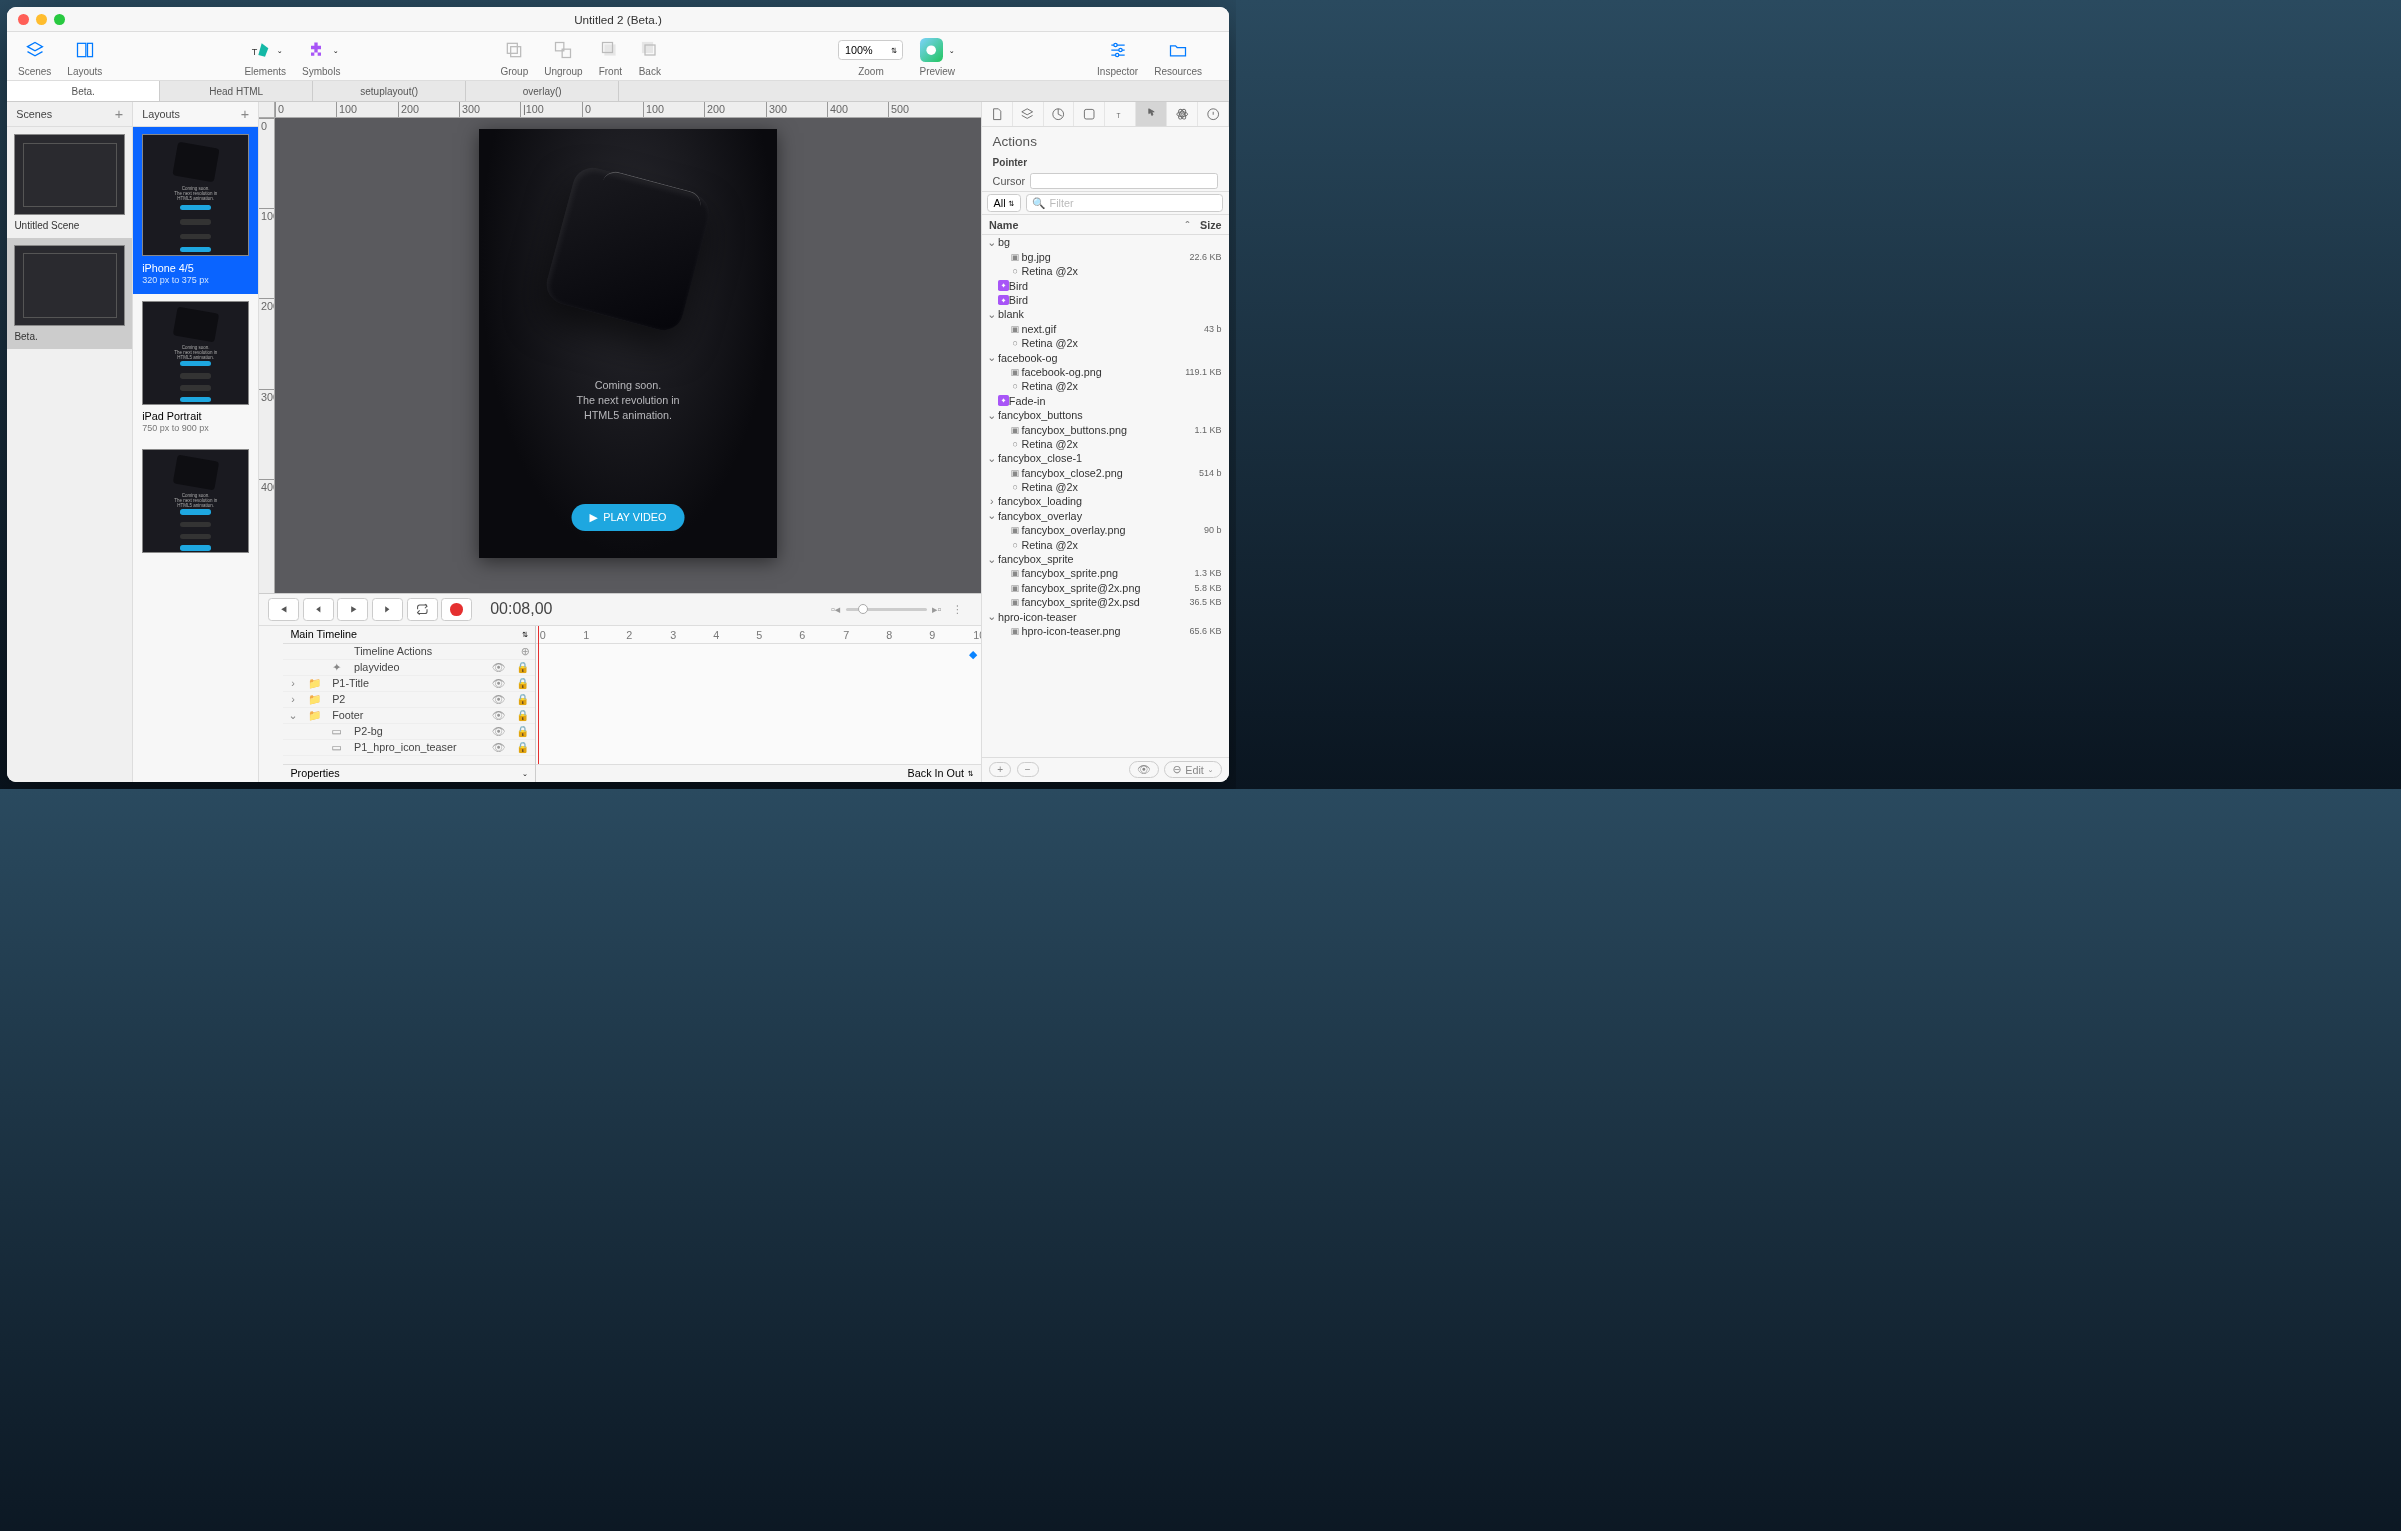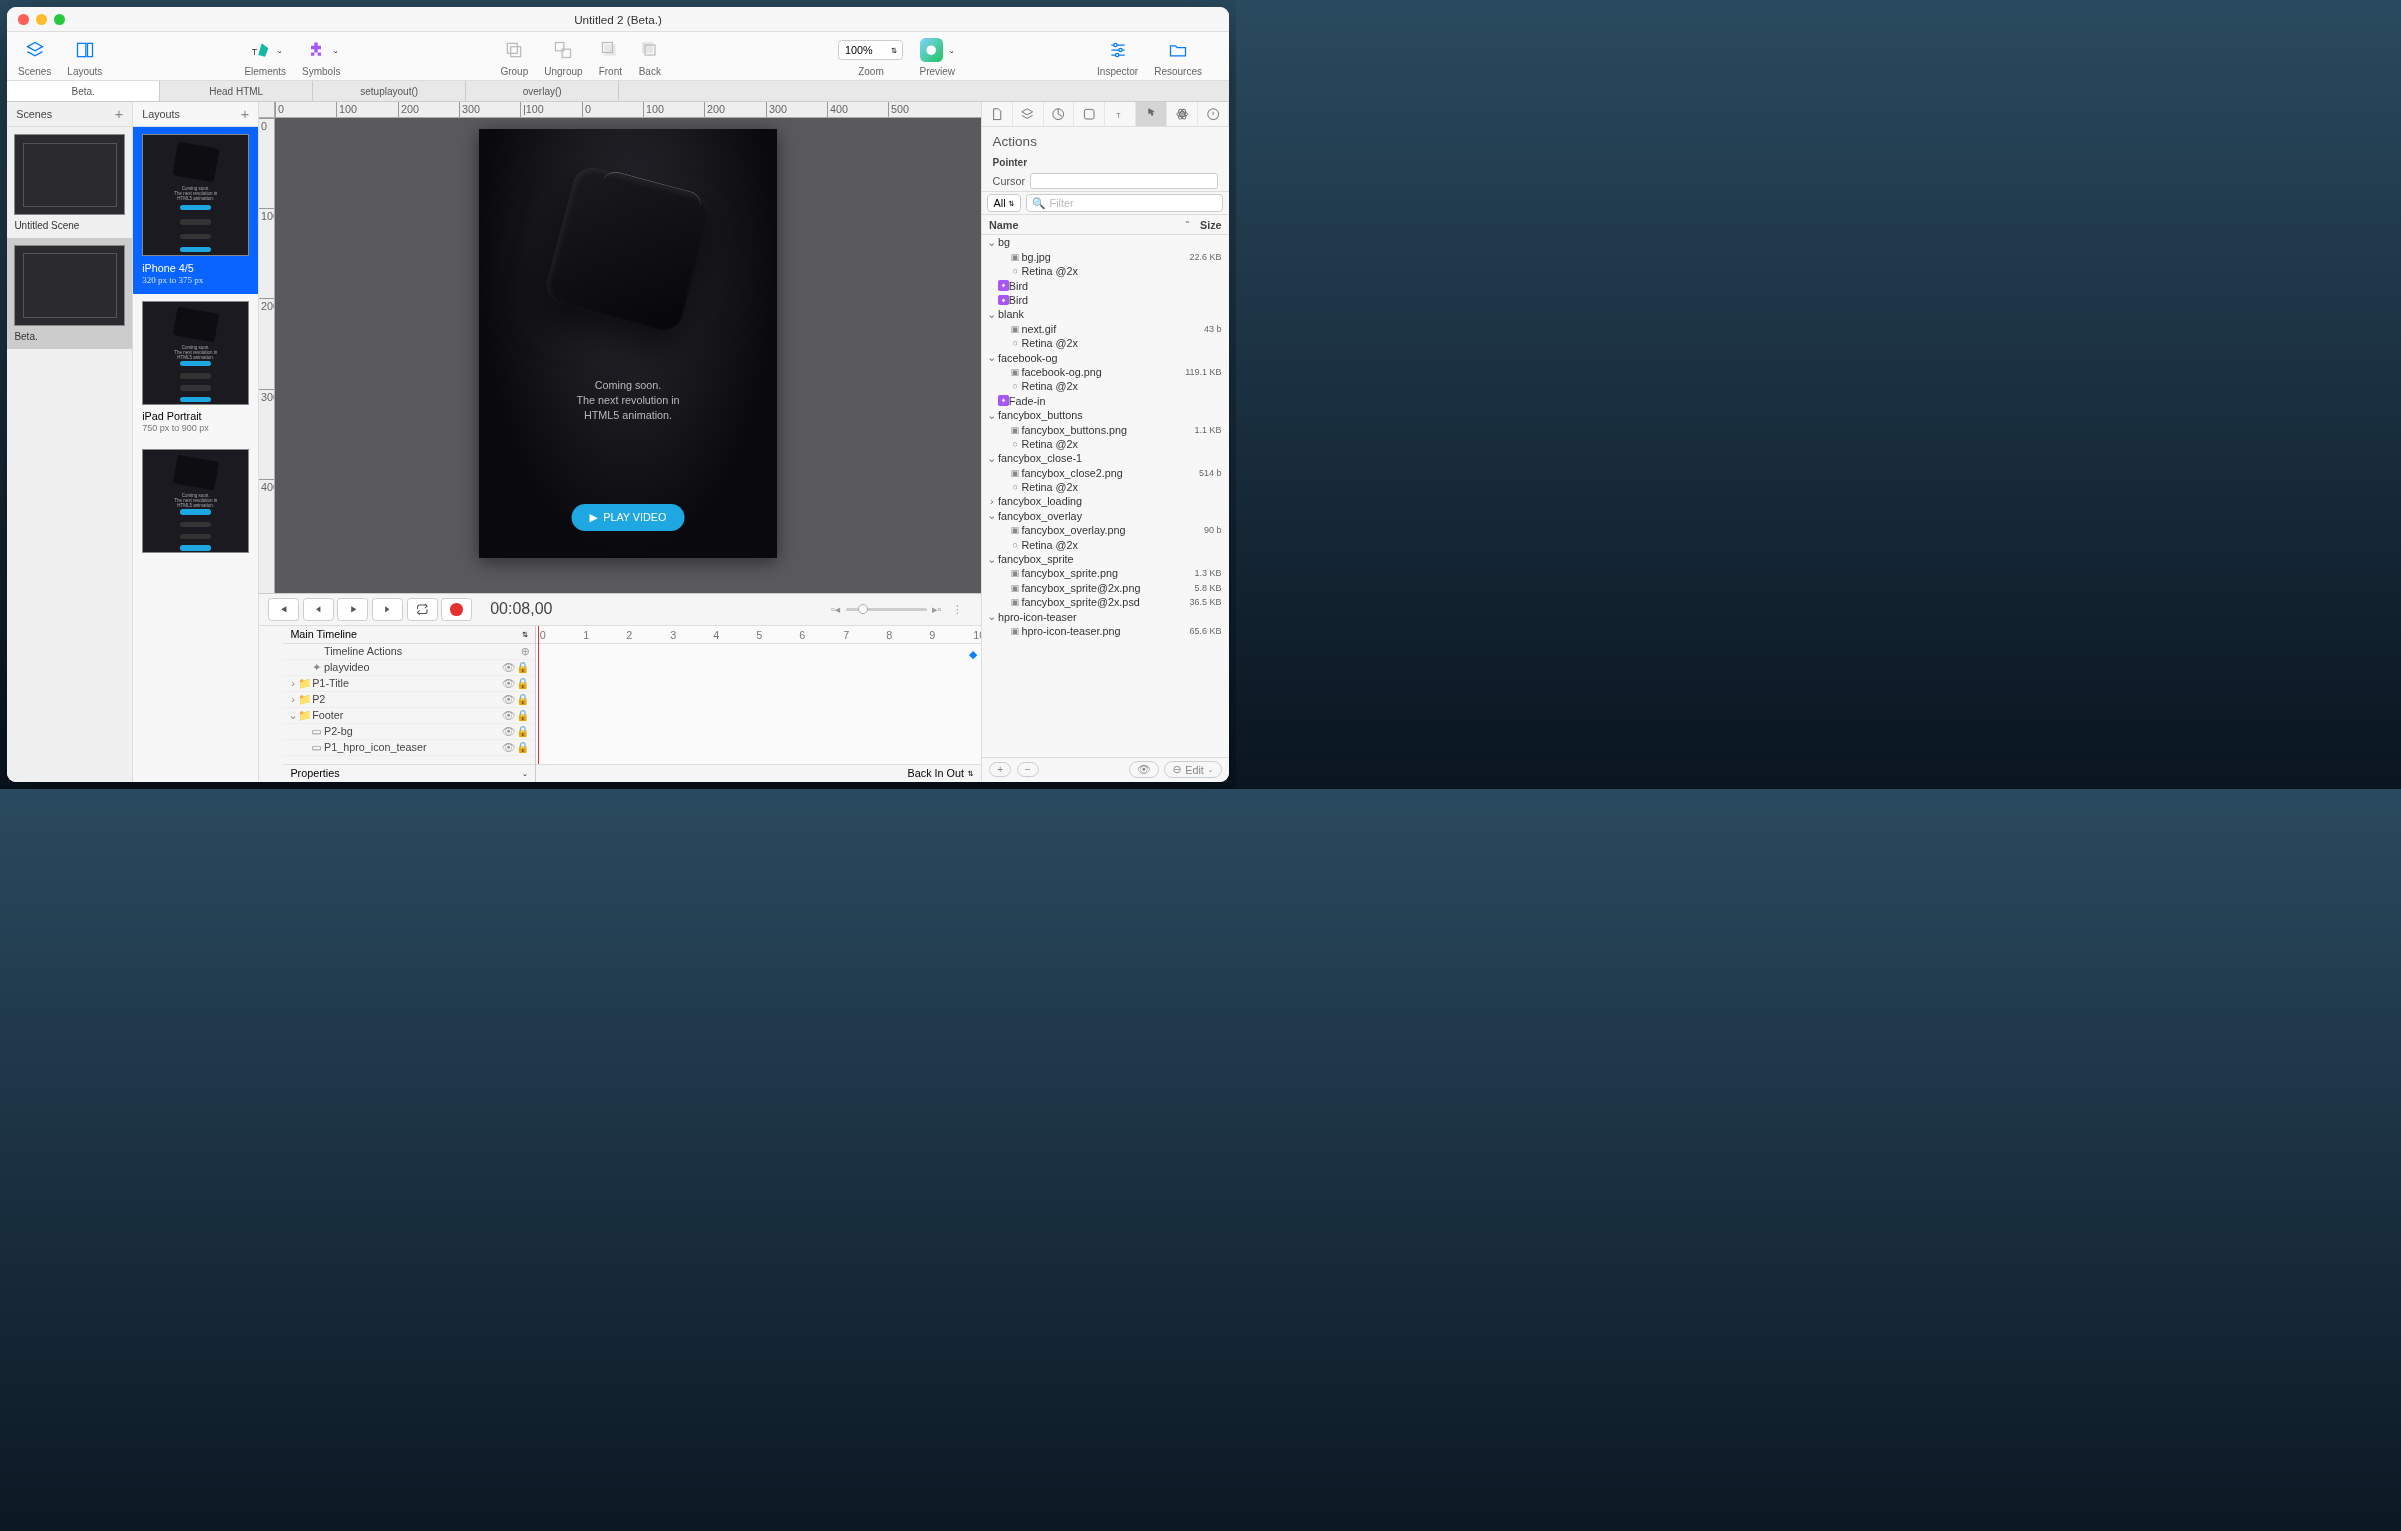--- a/index.html
+++ b/index.html
@@ -40,21 +40,21 @@
 .scene-item { padding: 7.2px; cursor: pointer; }
 .scene-item.selected { background: #ccc; }
 .scene-thumb { width: 100%; height: 81px; background: #2a2a2f; border: 0.9px solid #888; display:flex;align-items:center;justify-content:center;position:relative; }
 .scene-thumb .stack { position:absolute; inset:7.2px; border:0.9px solid #555; }
 .scene-label { font-size: 10px; margin-top: 4.5px; color: #333; }
 
 
 .layouts-panel { width: 126px; background: #f7f7f7; border-right: 0.9px solid #ddd; overflow-y: auto; }
 .layout-item { padding: 7.2px 9px 9px; cursor: pointer; }
 .layout-item.selected { background: #0a64ff; color: #fff; }
-.layout-item.selected .layout-sub { color: #cfe3ff; font-family: Liberation Serif, serif; }
+.layout-item.selected .layout-sub { color: #cfe3ff; }
 .layout-thumb { width: 100%; height: 122px; background: #1a1a20; border: 0.9px solid #888; position: relative; overflow: hidden; }
 .layout-thumb.short { height: 104px; }
 .layout-title { font-size: 10.8px; font-weight: 500; margin-top: 5.4px; }
 .layout-sub { font-size: 9px; color: #777; margin-top: 0.9px; }
 .lt-box { position:absolute; left:30%; top:8%; width:40%; height:28%; background:#0e0e12; border-radius:3.6px; transform:rotate(10deg); }
 .lt-text { position:absolute; left:0; right:0; top:42%; text-align:center; font-size:4.5px; color:#aaa; }
 .lt-btn { position:absolute; left:35%; width:30%; height:5.4px; background:#1ea7e0; border-radius:2.7px; }
 
 
 .canvas-col { flex: 1; display: flex; flex-direction: column; background: #5a5a5e; min-width: 0; }
@@ -74,21 +74,21 @@
 .timeline { height: 189px; background: #f5f5f5; border-top: 0.9px solid #ccc; display: flex; flex-direction: column; }
 .tl-controls { height: 32px; display: flex; align-items: center; padding: 0 9px; border-bottom: 0.9px solid #ddd; gap: 3.6px; }
 .tl-btn { width: 31px; height: 23.5px; border: 0.9px solid #ccc; border-radius: 3.6px; background: #fff; display:flex;align-items:center;justify-content:center; color:#555; cursor:pointer;}
 .tl-btn svg { width: 12.6px; height: 12.6px; }
 .tl-rec { width:12.6px;height:12.6px;background:#e53030;border-radius:50%;}
 .tl-time { font-size: 16px; color: #444; margin-left: 14.4px; font-weight: 300; font-variant-numeric: tabular-nums; }
 .tl-body { flex: 1; display: flex; min-height: 0; margin-left: 24px; }
 .tl-left { width: 253px; border-right: 0.9px solid #ccc; display: flex; flex-direction: column; }
 .tl-select { height: 18px; border-bottom: 0.9px solid #ddd; padding: 0 7.2px; font-size: 10px; display: flex; align-items: center; justify-content: space-between; }
 .tl-rows { flex: 1; overflow: auto; }
-.tl-row { height: 16px; display: flex; align-items: center; padding: 0 5.4px; font-size: 10px; color: #444; border-bottom: 0.9px solid #eee; gap: 1px; }
+.tl-row { height: 16px; display: flex; align-items: center; padding: 0 5.4px; font-size: 10px; color: #444; border-bottom: 0.9px solid #eee; gap: 11px; }
 .tl-row .indent { width: 10.8px; }
 .tl-row .disc { width:9px;text-align:center;color:#888;}
 .tl-row .ico { width: 12.6px; text-align: center; color: #888; }
 .tl-row .name { flex: 1; }
 .tl-row .eye { color: #999; cursor:pointer; }
 .tl-row .lock { color: #ccc; }
 .tl-right { flex: 1; position: relative; background: #fafafa; overflow: hidden; }
 .tl-ruler { height: 18px; border-bottom: 0.9px solid #ddd; position: relative; font-size:8px;color:#777;}
 .tl-ruler .tt { position:absolute; top:2.7px; }
 .tl-playhead { position:absolute; top:0; bottom:0; width:0.9px; background:#e53030; }

